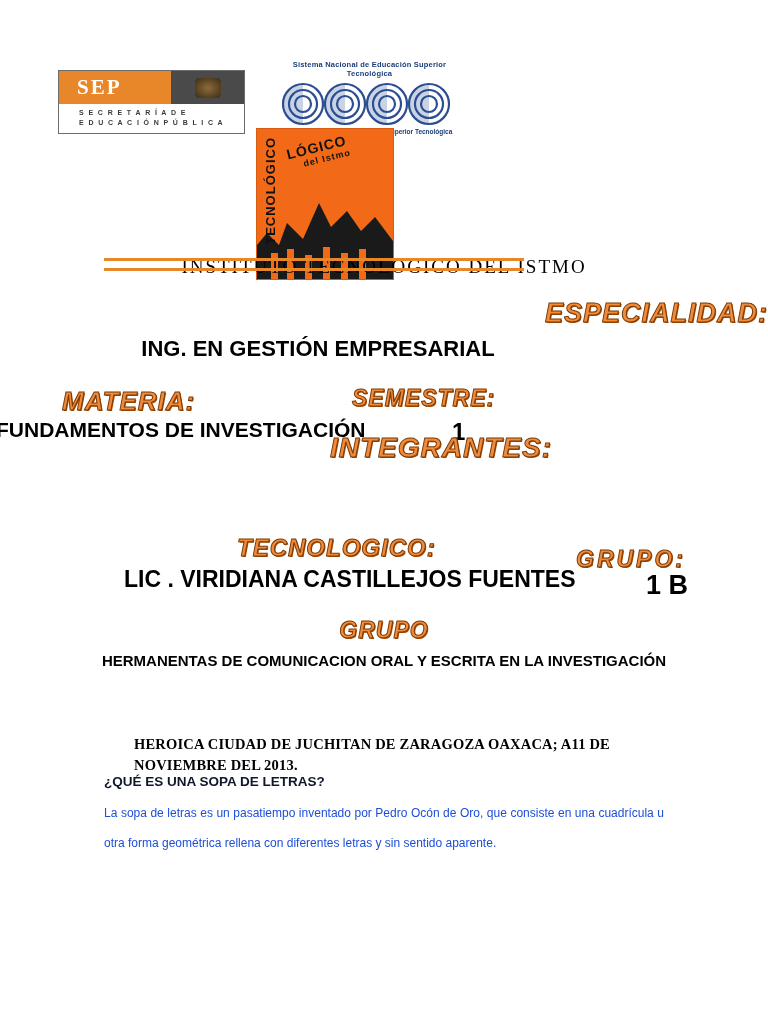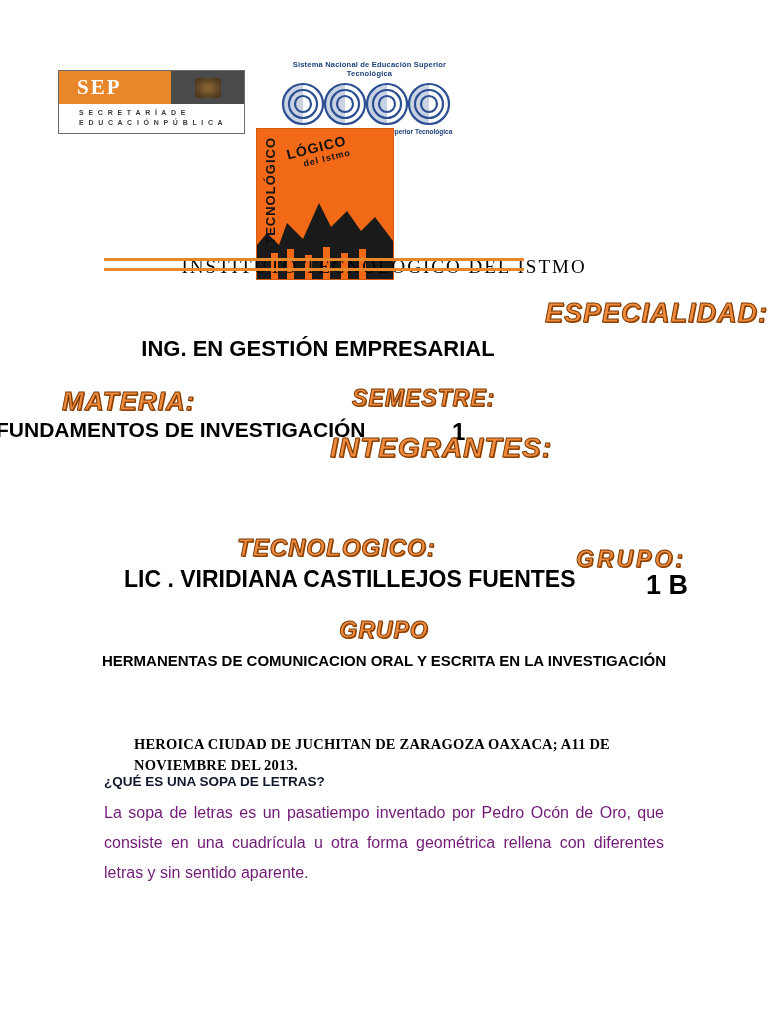--- a/index.html
+++ b/index.html
@@ -238,23 +238,23 @@
     font-weight: bold;
     font-size: 13.5px;
     color: #0f172a;
   }
   .para {
     position: absolute;
     top: 798px;
     left: 104px;
     width: 560px;
     font-family: "Liberation Sans", sans-serif;
-    font-size: 16px;
+    font-size: 12px;
     line-height: 30px;
-    color: #701a75;
+    color: #1d4ed8;
     text-align: justify;
   }
 </style>
 </head>
 <body>
 
 <div class="logos">
 
   <div class="sep-logo">
     <div class="sep-top">

